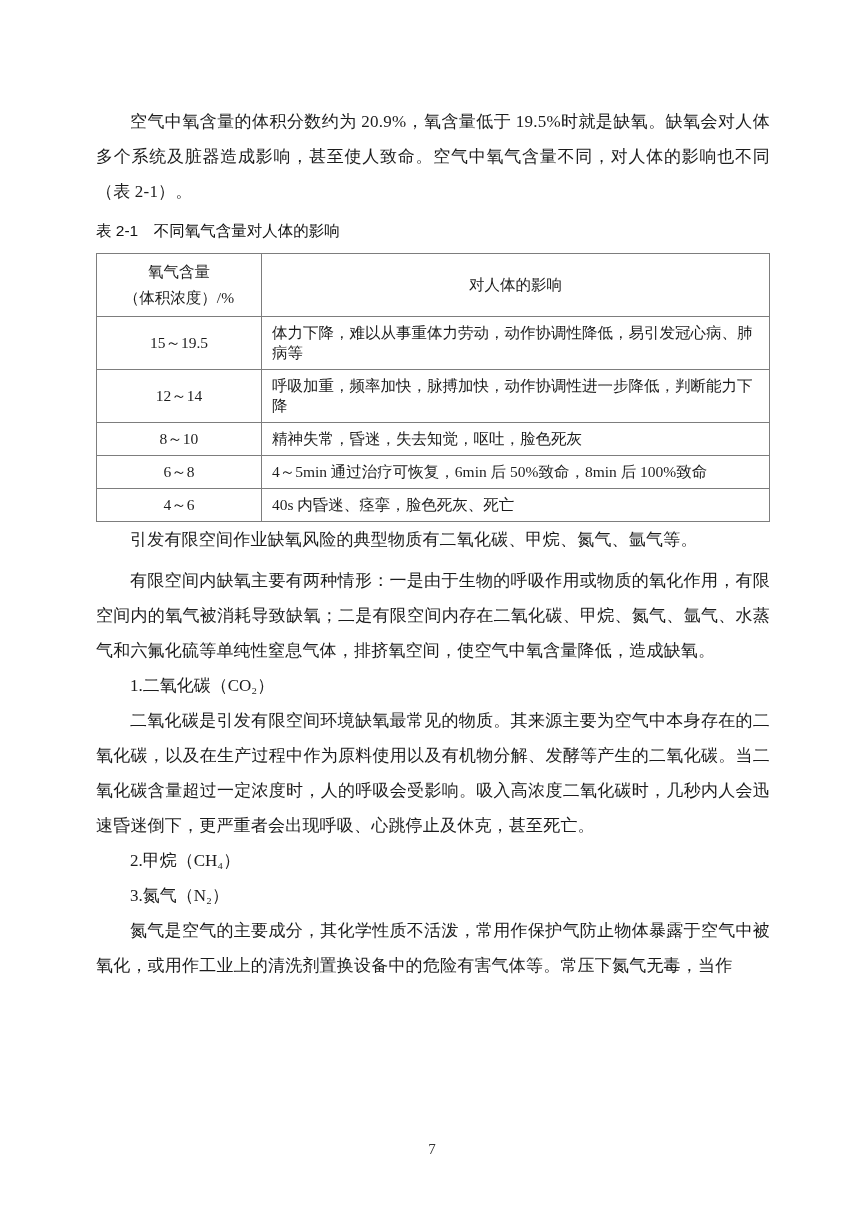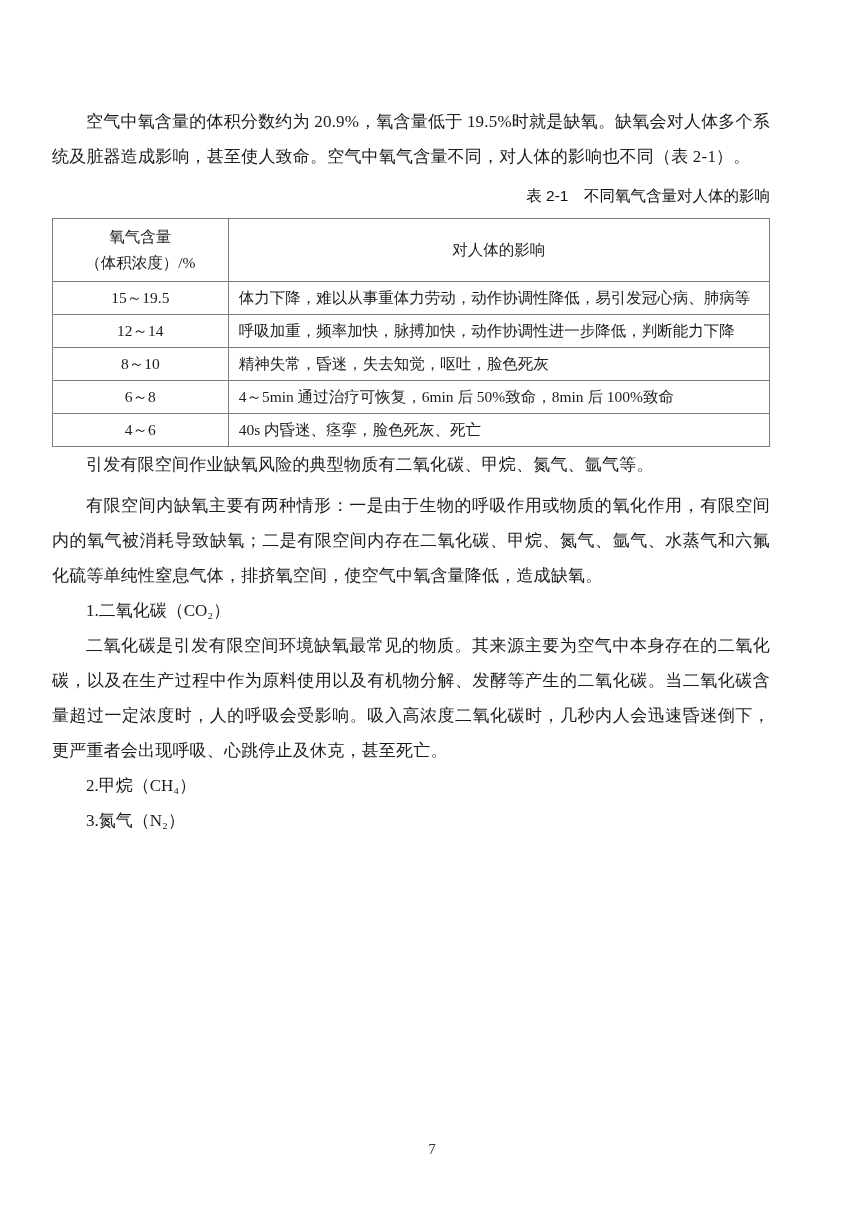--- a/index.html
+++ b/index.html
@@ -11,35 +11,35 @@
     width: 864px;
     height: 1221px;
     position: relative;
     overflow: hidden;
     font-family: "Liberation Serif", "DejaVu Serif", serif;
     color: #1c1c1c;
   }
   .page-content {
     box-sizing: border-box;
     width: 864px;
-    padding: 104px 94px 0 52px;
+    padding: 104px 94px 0 96px;
   }
   .para {
     margin: 0;
     font-size: 17px;
     line-height: 35px;
     text-indent: 2em;
     text-align: justify;
     letter-spacing: 0.2px;
   }
   .table-caption {
     margin: 9px 0 9px 0;
     font-size: 15.5px;
     line-height: 26px;
-    text-align: right;
+    text-align: left;
     font-family: "Liberation Sans", "DejaVu Sans", sans-serif;
     color: #111;
   }
   table.oxygen-table {
     width: 100%;
     border-collapse: collapse;
     table-layout: fixed;
   }
   table.oxygen-table td, table.oxygen-table th {
     border: 1px solid #7d7d7d;
@@ -134,16 +134,17 @@
 
   <p class="para">引发有限空间作业缺氧风险的典型物质有二氧化碳、甲烷、氮气、氩气等。</p>
   <p class="para after-table">有限空间内缺氧主要有两种情形：一是由于生物的呼吸作用或物质的氧化作用，有限空间内的氧气被消耗导致缺氧；二是有限空间内存在二氧化碳、甲烷、氮气、氩气、水蒸气和六氟化硫等单纯性窒息气体，排挤氧空间，使空气中氧含量降低，造成缺氧。</p>
 
   <h3 class="section-heading">1.二氧化碳（CO₂）</h3>
   <p class="para">二氧化碳是引发有限空间环境缺氧最常见的物质。其来源主要为空气中本身存在的二氧化碳，以及在生产过程中作为原料使用以及有机物分解、发酵等产生的二氧化碳。当二氧化碳含量超过一定浓度时，人的呼吸会受影响。吸入高浓度二氧化碳时，几秒内人会迅速昏迷倒下，更严重者会出现呼吸、心跳停止及休克，甚至死亡。</p>
 
   <h3 class="section-heading">2.甲烷（CH₄）</h3>
 
   <h3 class="section-heading">3.氮气（N₂）</h3>
+  <p class="para">氮气是空气的主要成分，其化学性质不活泼，常用作保护气防止物体暴露于空气中被氧化，或用作工业上的清洗剂置换设备中的危险有害气体等。常压下氮气无毒，当作</p>
 
 </div>
 
 <div class="page-footer">7</div>
 
 </body></html>

